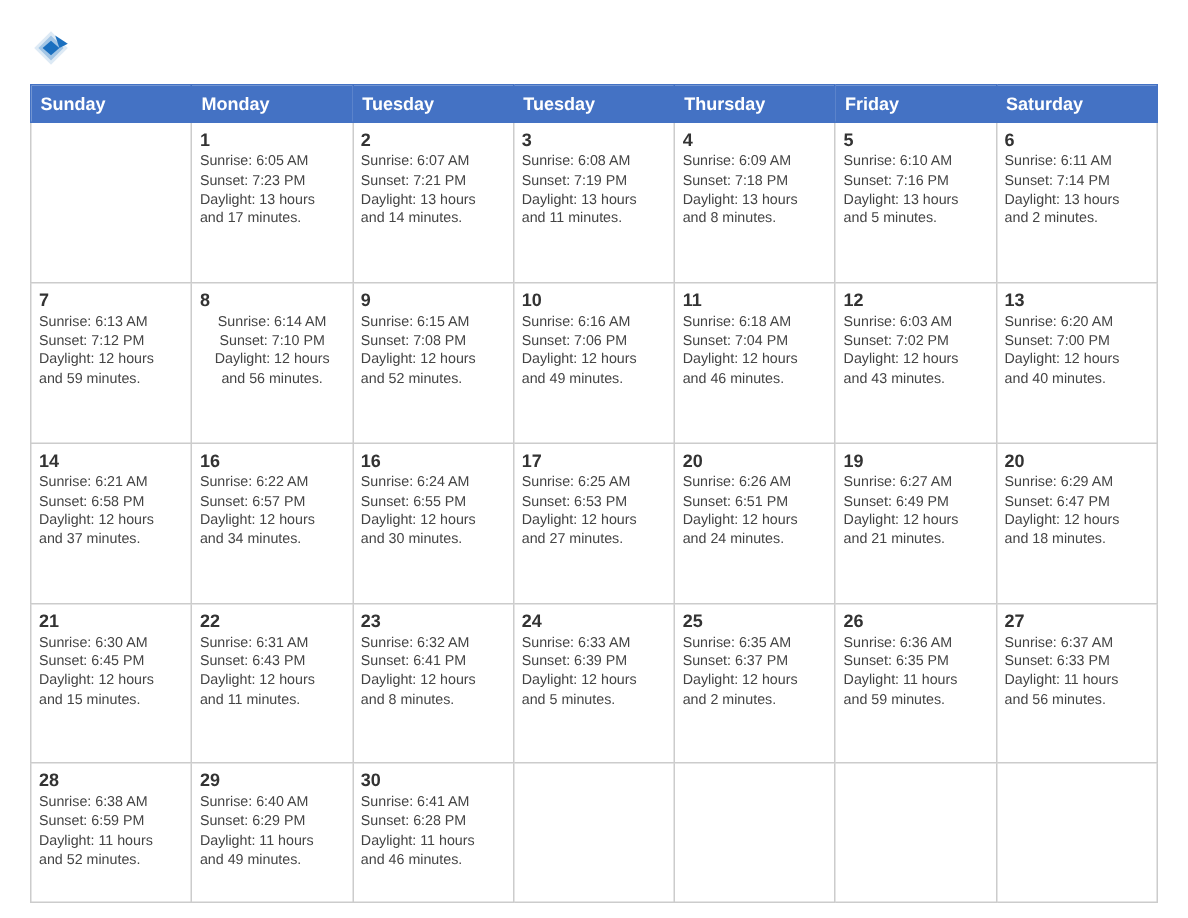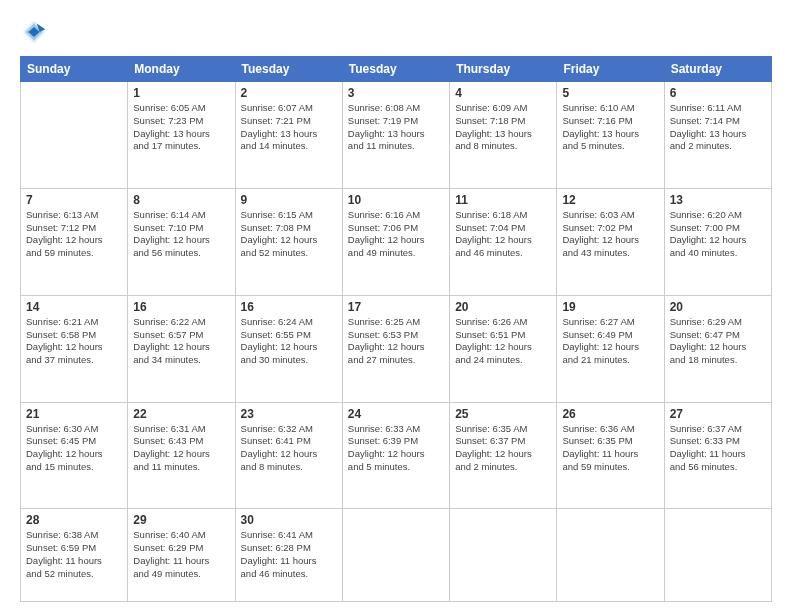--- a/index.html
+++ b/index.html
@@ -176,21 +176,21 @@
         <tr>
           <td>
             <span class="day-number">7</span>
             <div class="day-info" style="white-space: pre-line;">Sunrise: 6:13 AM
 Sunset: 7:12 PM
 Daylight: 12 hours
 and 59 minutes.</div>
           </td>
           <td>
             <span class="day-number">8</span>
-            <div class="day-info" style="white-space: pre-line;">Sunrise: 6:14 AM
+            <div class="day-info" style="white-space: pre-line; text-align: center;">Sunrise: 6:14 AM
 Sunset: 7:10 PM
 Daylight: 12 hours
 and 56 minutes.</div>
           </td>
           <td>
             <span class="day-number">9</span>
             <div class="day-info" style="white-space: pre-line;">Sunrise: 6:15 AM
 Sunset: 7:08 PM
 Daylight: 12 hours
 and 52 minutes.</div>

